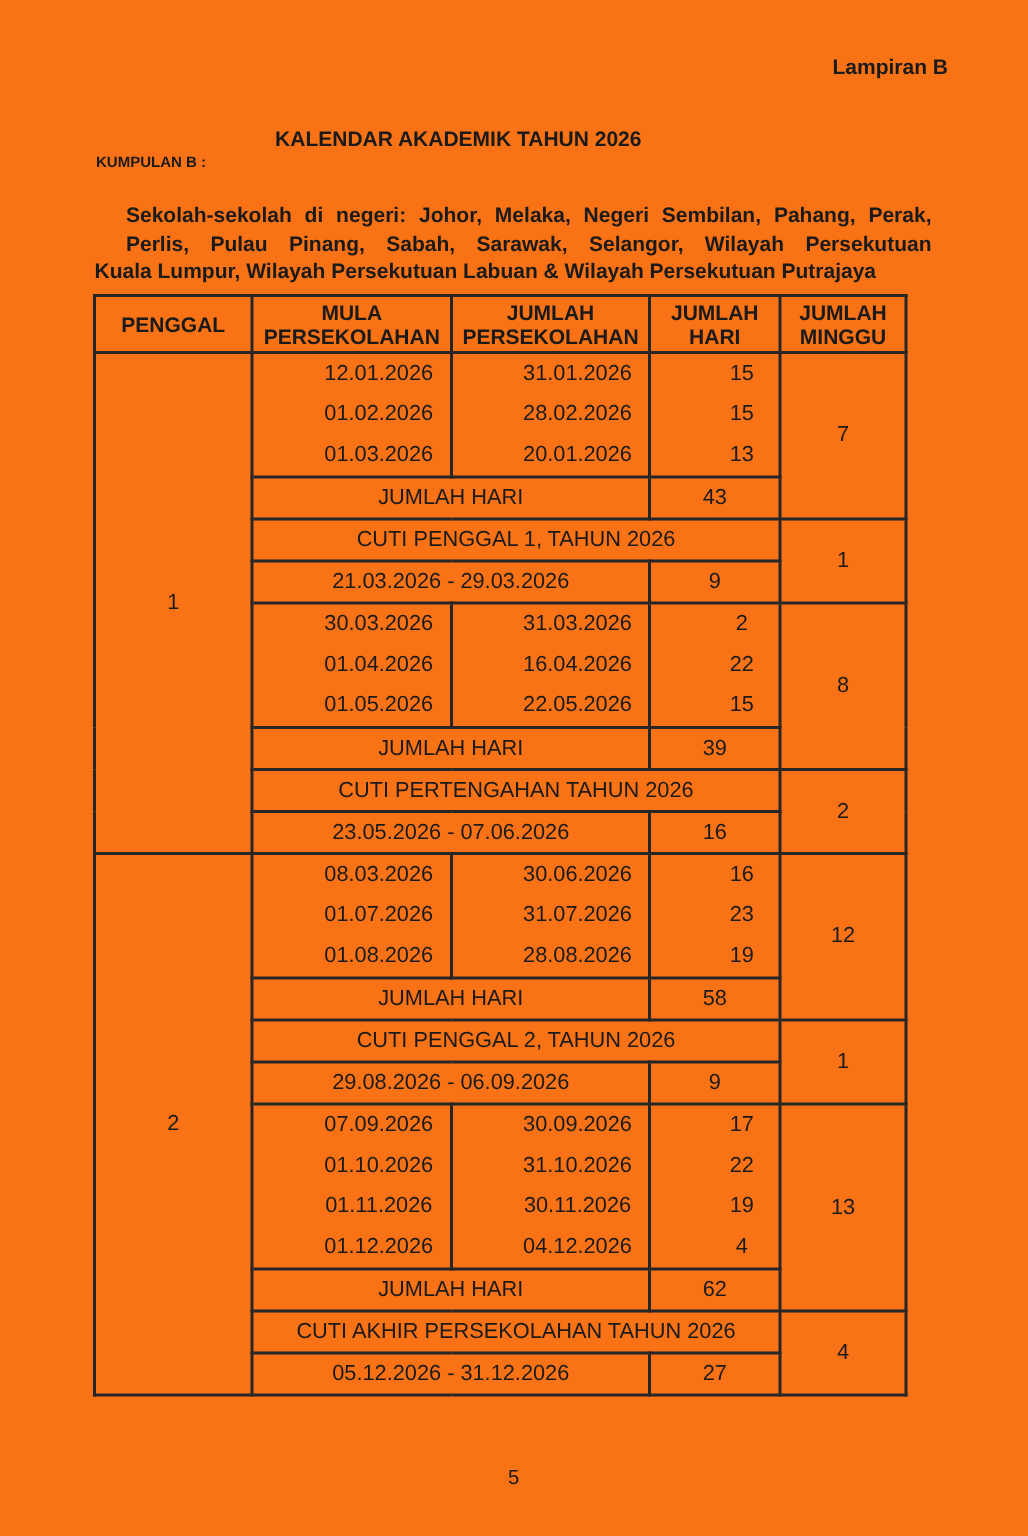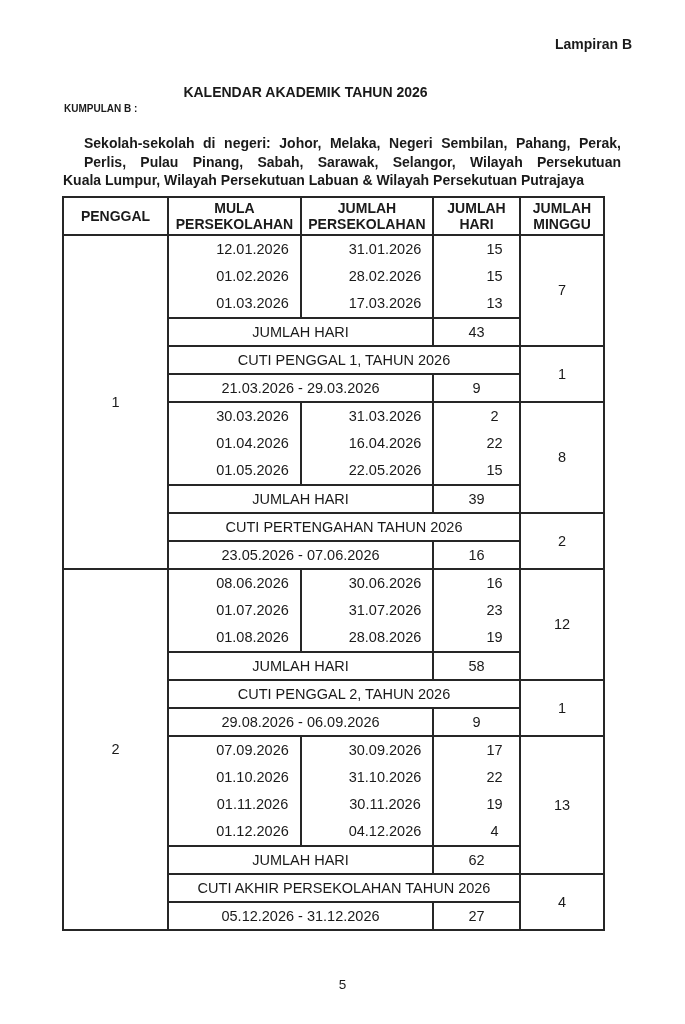--- a/index.html
+++ b/index.html
@@ -5,21 +5,21 @@
   html, body {
     margin: 0;
     padding: 0;
     background: #e8e8e8;
   }
   .page {
     position: relative;
     width: 685px;
     height: 1024px;
     margin: 0 auto;
-    background: #ffffff;
+    background: #f97316;
     color: #1a1a1a;
     font-family: "Liberation Sans", "DejaVu Sans", sans-serif;
     overflow: hidden;
   }
   .lampiran {
     margin: 36px 53px 0 0;
     text-align: right;
     font-weight: bold;
     font-size: 14px;
     line-height: 16px;
@@ -138,21 +138,21 @@
       <tr>
         <td class="penggal" rowspan="8">1</td>
         <td class="dates">
           <div>12.01.2026</div>
           <div>01.02.2026</div>
           <div>01.03.2026</div>
         </td>
         <td class="dates">
           <div>31.01.2026</div>
           <div>28.02.2026</div>
-          <div>17.03.2026</div>
+          <div>20.01.2026</div>
         </td>
         <td class="dates">
           <div>15</div>
           <div>15</div>
           <div>13</div>
         </td>
         <td rowspan="2">7</td>
       </tr>
       <tr>
         <td colspan="2">JUMLAH HARI</td>
@@ -193,21 +193,21 @@
         <td rowspan="2">2</td>
       </tr>
       <tr>
         <td colspan="2">23.05.2026 - 07.06.2026</td>
         <td>16</td>
       </tr>
 
       <tr>
         <td class="penggal" rowspan="8">2</td>
         <td class="dates">
-          <div>08.06.2026</div>
+          <div>08.03.2026</div>
           <div>01.07.2026</div>
           <div>01.08.2026</div>
         </td>
         <td class="dates">
           <div>30.06.2026</div>
           <div>31.07.2026</div>
           <div>28.08.2026</div>
         </td>
         <td class="dates">
           <div>16</div>

